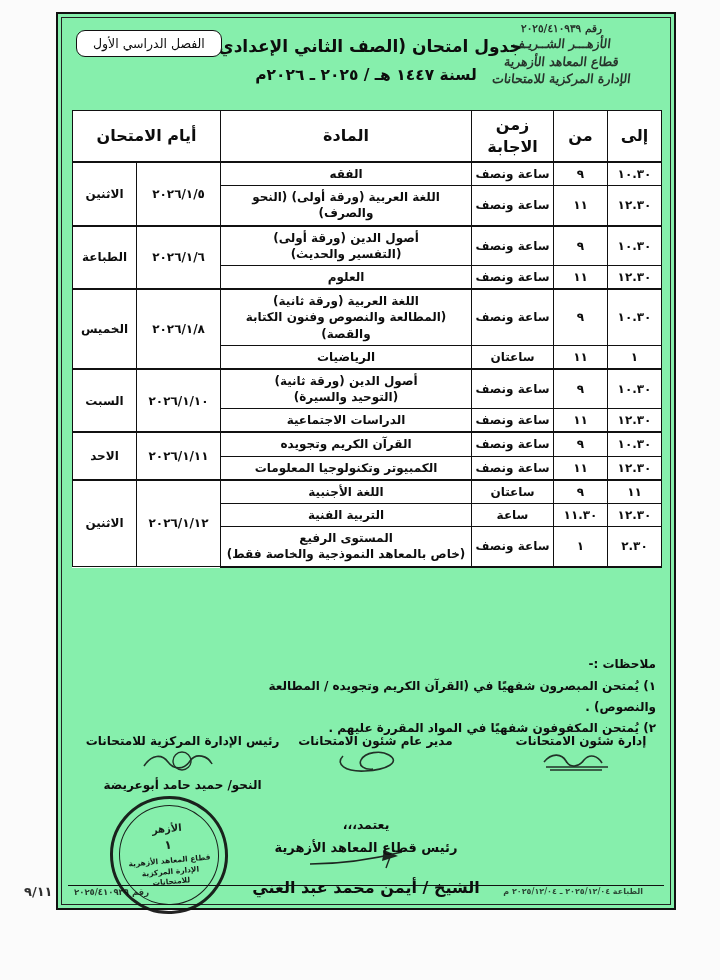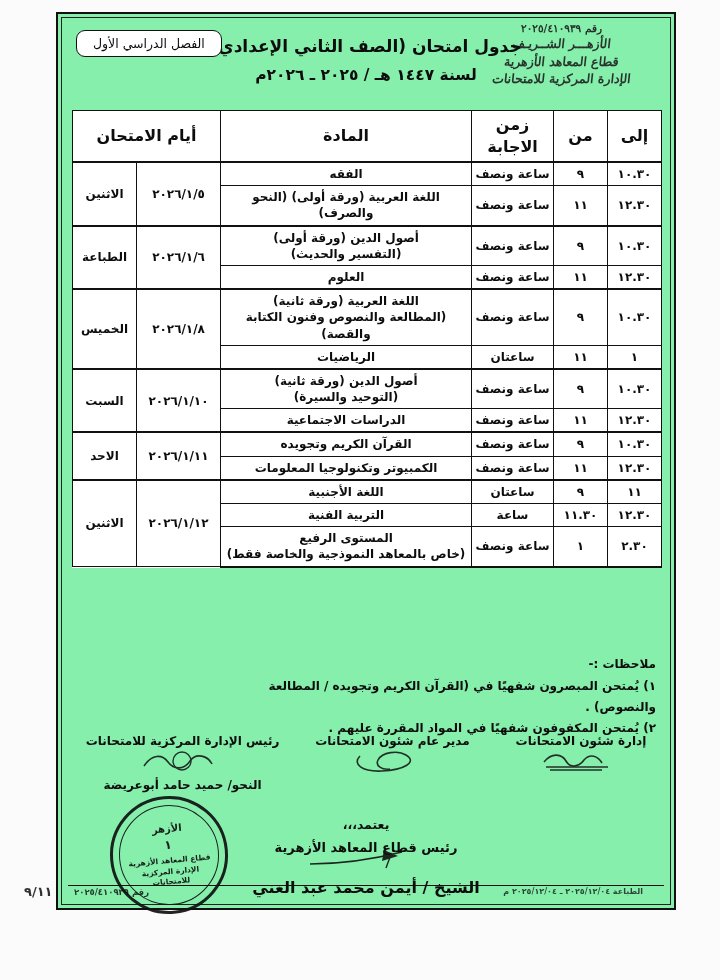--- a/index.html
+++ b/index.html
@@ -79,21 +79,21 @@
   .sigs{
     position:absolute;left:14px;right:14px;top:718px;height:80px;
   }
   .sig{
     position:absolute;top:0;text-align:center;font-size:12px;font-weight:bold;
     line-height:1.5;
   }
   .sig .role{display:block;white-space:nowrap;}
   .sig .name{display:block;margin-top:26px;white-space:nowrap;}
   .sig-1{right:4px;width:150px;}
-  .sig-2{right:185px;width:165px;text-align:center;}
+  .sig-2{right:202px;width:165px;text-align:center;}
   .sig-3{right:370px;width:215px;}
   .scribble{
     position:absolute;left:50%;top:16px;transform:translateX(-50%);
     width:90px;height:26px;opacity:.85;
   }
   
   .approve{
     position:absolute;left:0;right:0;top:800px;text-align:center;
     font-size:13px;font-weight:bold;line-height:1.75;
   }

